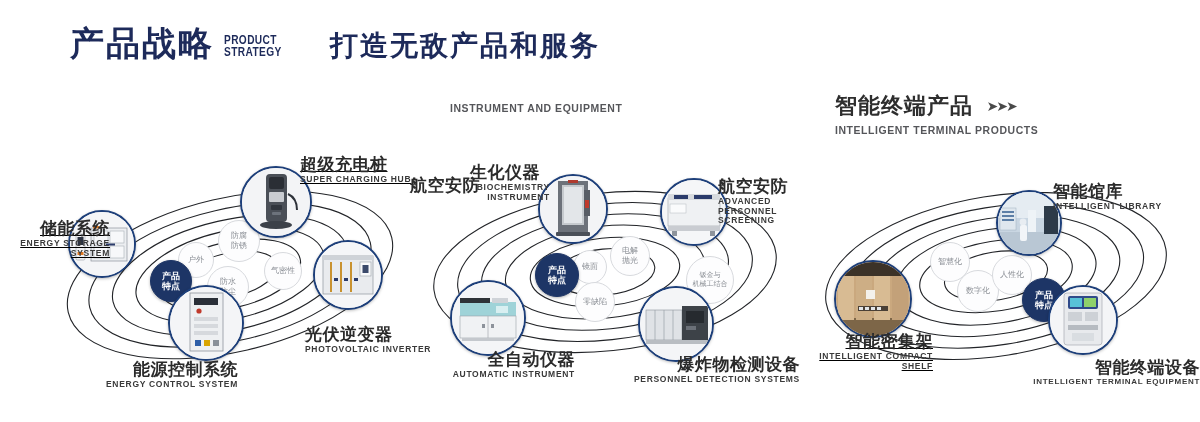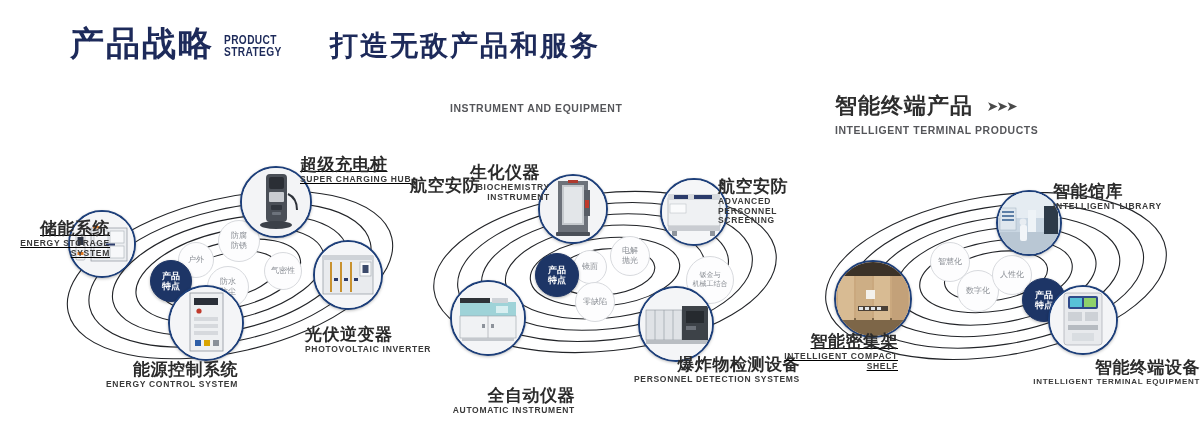--- a/index.html
+++ b/index.html
@@ -295,21 +295,21 @@
   <div class="lbl l" style="left:470px;top:163px;">
     <div class="zh">生化仪器</div>
     <div class="en" style="text-align:right;width:86px;margin-left:-6px;white-space:normal">BIOCHEMISTRY INSTRUMENT</div>
   </div>
 
   <div class="lbl l" style="left:718px;top:177px;">
     <div class="zh">航空安防</div>
     <div class="en w" style="width:82px">ADVANCED PERSONNEL SCREENING</div>
   </div>
 
-  <div class="lbl c" style="left:425px;top:350px;width:150px;margin-top:36px;">
+  <div class="lbl c" style="left:425px;top:350px;width:150px;">
     <div class="zh">全自动仪器</div>
     <div class="en">AUTOMATIC INSTRUMENT</div>
   </div>
 
   <div class="lbl c" style="left:620px;top:355px;width:180px;">
     <div class="zh">爆炸物检测设备</div>
     <div class="en">PERSONNEL DETECTION SYSTEMS</div>
   </div>
 
   <div class="cluster" style="left:800px;top:160px;width:390px;height:230px;">
@@ -385,21 +385,21 @@
         <rect x="22" y="46" width="22" height="8" fill="#d9dde1"></rect>
       </svg>
     </div>
   </div>
 
   <div class="lbl l" style="left:1053px;top:182px;">
     <div class="zh">智能馆库</div>
     <div class="en">INTELLIGENT LIBRARY</div>
   </div>
 
-  <div class="lbl r" style="left:770px;top:332px;width:128px;">
+  <div class="lbl r" style="left:805px;top:332px;width:128px;">
     <div class="zh">智能密集架</div>
     <div class="en w">INTELLIGENT COMPACT SHELF</div>
   </div>
 
   <div class="lbl c" style="left:1030px;top:358px;width:170px;">
     <div class="zh">智能终端设备</div>
     <div class="en" style="font-size:8px">INTELLIGENT TERMINAL EQUIPMENT</div>
   </div>
 
 </div>

